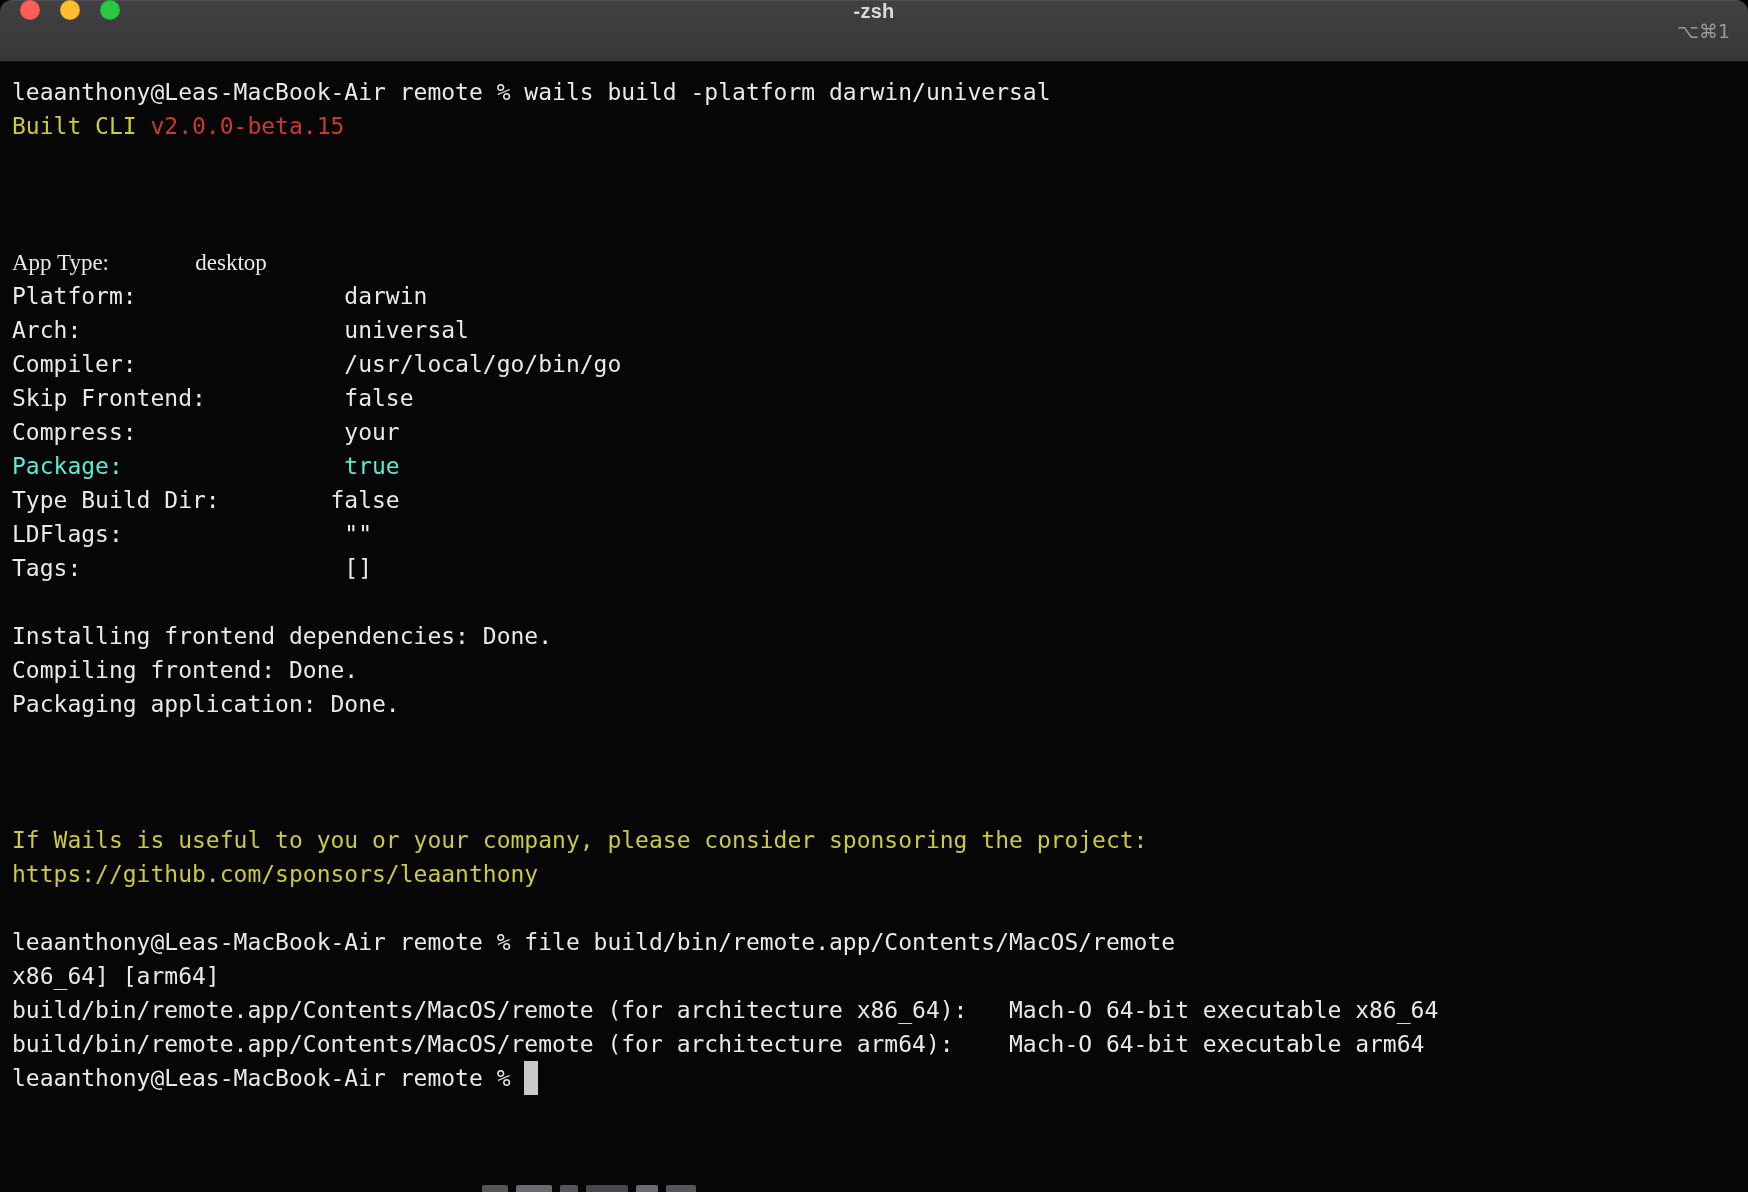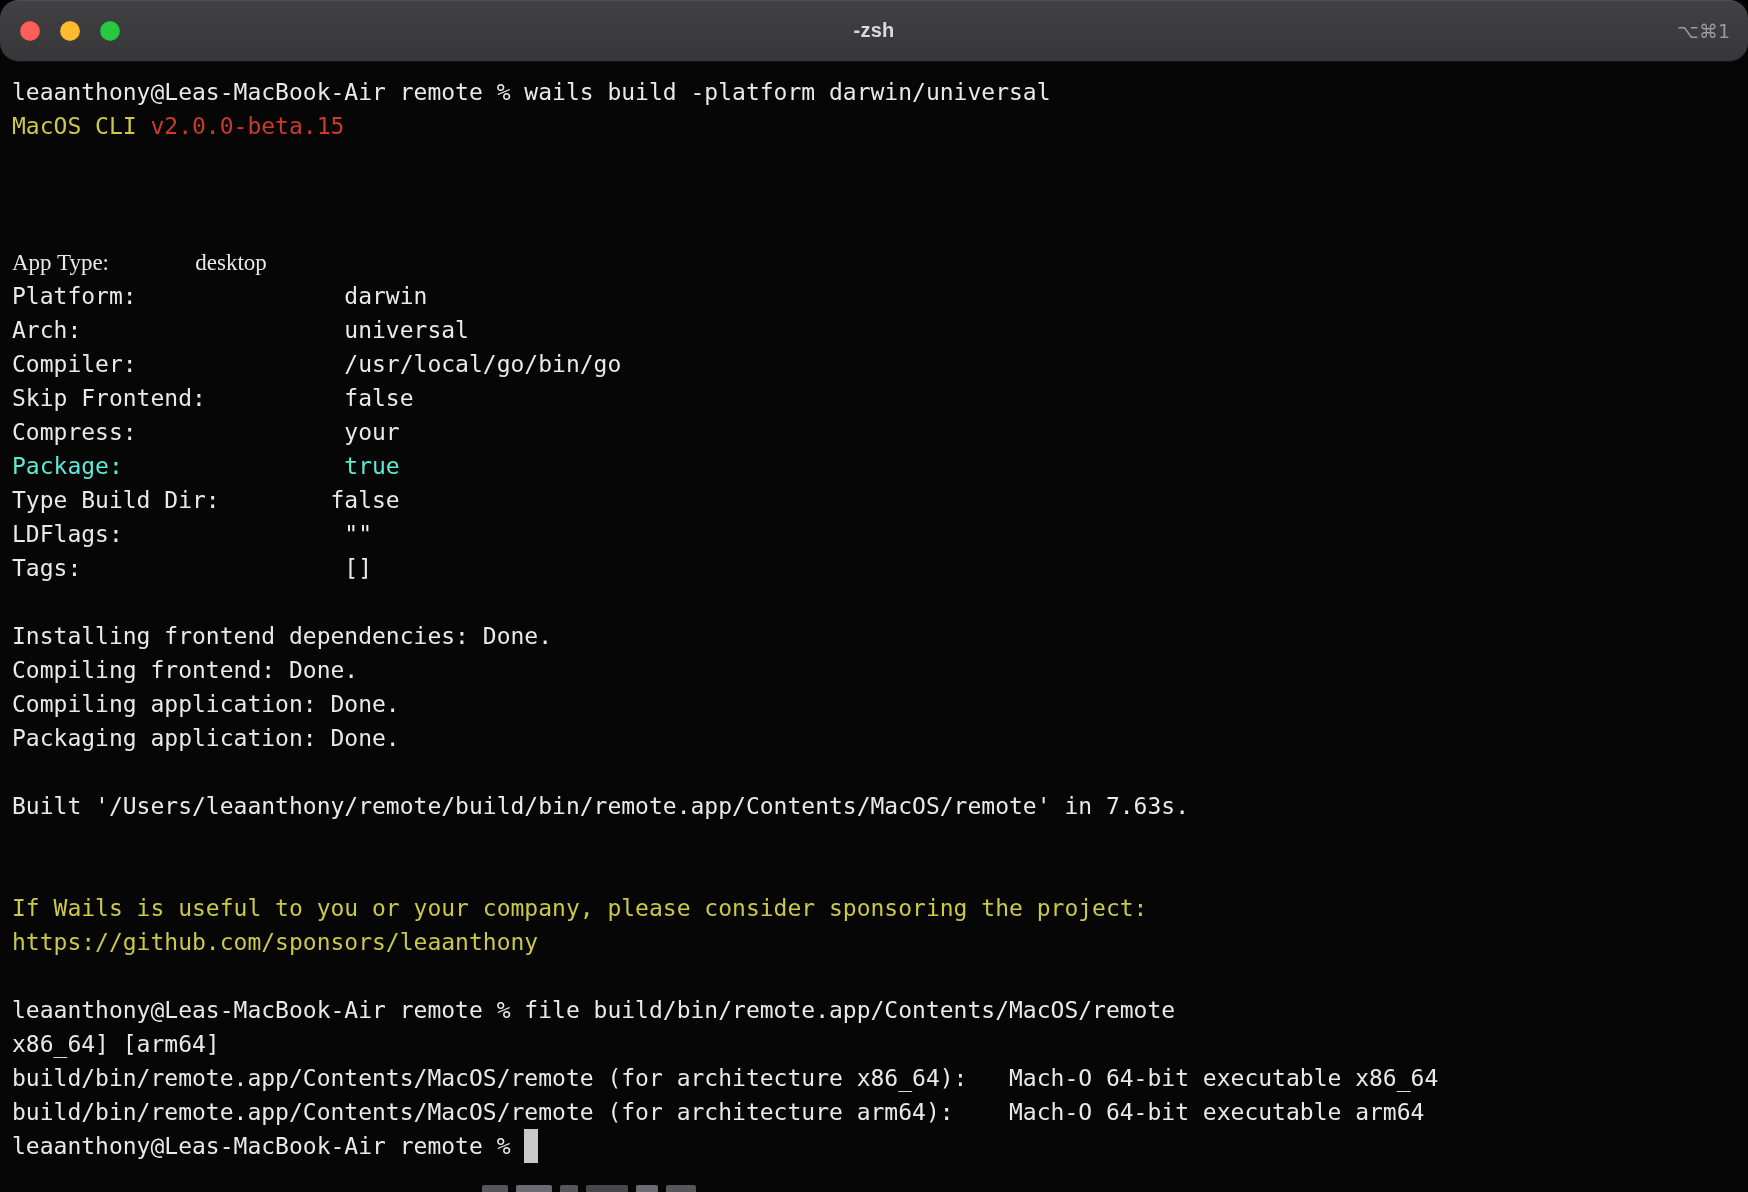--- a/index.html
+++ b/index.html
@@ -21,24 +21,23 @@
     flex-direction: column;
     font-family: "DejaVu Sans Mono", "Liberation Mono", monospace;
   }
   .titlebar {
     flex: 0 0 61px;
     height: 61px;
     background: linear-gradient(var(--titlebar-top, #414143), var(--titlebar-bg, #373739));
     border-bottom: 1px solid #151517;
     box-shadow: inset 0 1px 0 rgba(255,255,255,0.08);
     display: flex;
-    align-items: center;
+    align-items: flex-start;
     position: relative;
     user-select: none;
-    border-radius: 19px;
   }
   .traffic {
     display: flex;
     gap: 20px;
     margin-left: 20px;
     z-index: 2;
   }
   .light {
     width: 20px;
     height: 20px;
@@ -120,41 +119,39 @@
       <span class="light close"></span>
       <span class="light min"></span>
       <span class="light max"></span>
     </div>
     <div class="title">-zsh</div>
     <div class="shortcut">⌥⌘1</div>
   </header>
 
   <main class="term">
       <div class="line"><span style="color: rgb(233, 233, 234);">leaanthony@Leas-MacBook-Air remote % wails build -platform darwin/universal</span></div>
-      <div class="line"><span style="color: rgb(204, 201, 69);">MacOS CLI </span><span style="color: rgb(203, 58, 42);">v2.0.0-beta.15</span></div>
+      <div class="line"><span style="color: rgb(204, 201, 69);">Built CLI </span><span style="color: rgb(203, 58, 42);">v2.0.0-beta.15</span></div>
       <div class="line"> </div>
       <div class="line"> </div>
       <div class="line"> </div>
       <div class="line"><span style="color: rgb(233, 233, 234); font-family: Liberation Serif, serif;">App Type:               desktop</span></div>
       <div class="line"><span style="color: rgb(233, 233, 234);">Platform:               darwin</span></div>
       <div class="line"><span style="color: rgb(233, 233, 234);">Arch:                   universal</span></div>
       <div class="line"><span style="color: rgb(233, 233, 234);">Compiler:               /usr/local/go/bin/go</span></div>
       <div class="line"><span style="color: rgb(233, 233, 234); margin-top: 40px;">Skip Frontend:          false</span></div>
       <div class="line"><span style="color: rgb(233, 233, 234);">Compress:               your</span></div>
       <div class="line"><span style="color: #5eead4;">Package:                true</span></div>
       <div class="line"><span style="color: rgb(233, 233, 234);">Type Build Dir:        false</span></div>
       <div class="line"><span style="color: rgb(233, 233, 234);">LDFlags:                ""</span></div>
       <div class="line"><span style="color: rgb(233, 233, 234);">Tags:                   []</span></div>
       <div class="line"> </div>
       <div class="line"><span style="color: rgb(233, 233, 234);">Installing frontend dependencies: Done.</span></div>
       <div class="line"><span style="color: rgb(233, 233, 234);">Compiling frontend: Done.</span></div>
-      <div class="line"><span style="color: rgb(233, 233, 234);">Compiling application: Done.</span></div>
       <div class="line"><span style="color: rgb(233, 233, 234);">Packaging application: Done.</span></div>
       <div class="line"> </div>
-      <div class="line"><span style="color: rgb(233, 233, 234);">Built '/Users/leaanthony/remote/build/bin/remote.app/Contents/MacOS/remote' in 7.63s.</span></div>
       <div class="line"> </div>
       <div class="line"> </div>
       <div class="line"><span style="color: rgb(204, 201, 69);">If Wails is useful to you or your company, please consider sponsoring the project:</span></div>
       <div class="line"><span style="color: rgb(204, 201, 69);">https://github.com/sponsors/leaanthony</span></div>
       <div class="line"> </div>
       <div class="line"><span style="color: rgb(233, 233, 234);">leaanthony@Leas-MacBook-Air remote % file build/bin/remote.app/Contents/MacOS/remote</span></div>
       <div class="line"><span style="color: rgb(233, 233, 234);">x86_64] [arm64]</span></div>
       <div class="line"><span style="color: rgb(233, 233, 234);">build/bin/remote.app/Contents/MacOS/remote (for architecture x86_64):   Mach-O 64-bit executable x86_64</span></div>
       <div class="line"><span style="color: rgb(233, 233, 234);">build/bin/remote.app/Contents/MacOS/remote (for architecture arm64):    Mach-O 64-bit executable arm64</span></div>
       <div class="line"><span style="color: rgb(233, 233, 234);">leaanthony@Leas-MacBook-Air remote % </span><span class="cursor"> </span></div>

